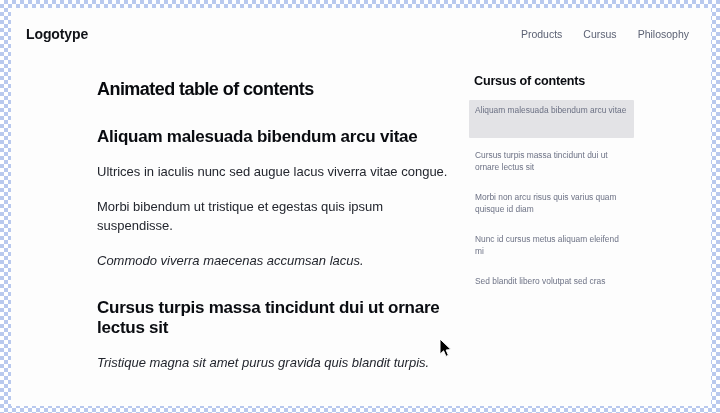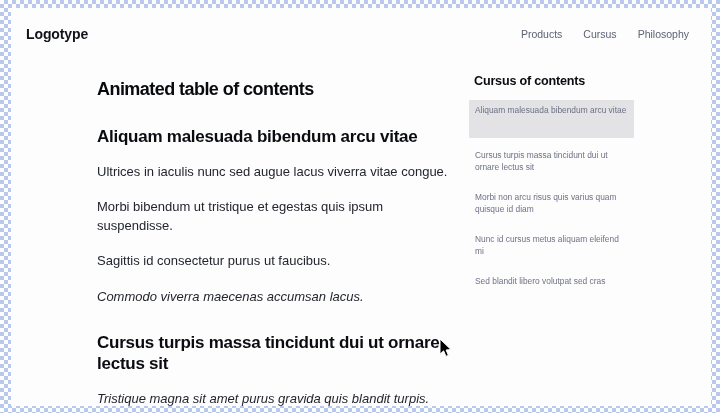--- a/index.html
+++ b/index.html
@@ -186,21 +186,20 @@
 
     <main id="article">
 
       <h1 id="page-title">Animated table of contents</h1>
 
       <section>
         <h2 class="section-heading">Aliquam malesuada bibendum arcu vitae</h2>
 
         <p class="body-para">Ultrices in iaculis nunc sed augue lacus viverra vitae congue.</p>
         <p class="body-para">Morbi bibendum ut tristique et egestas quis ipsum suspendisse.</p>
-        <p class="body-para">Sagittis id consectetur purus ut faucibus.</p>
         <p class="body-para">Commodo viverra maecenas accumsan lacus.</p>
       </section>
 
       <section>
         <h2 class="section-heading second">Cursus turpis massa tincidunt dui ut ornare lectus sit</h2>
 
         <p class="body-para">Tristique magna sit amet purus gravida quis blandit turpis.</p>
 
       </section>
 

